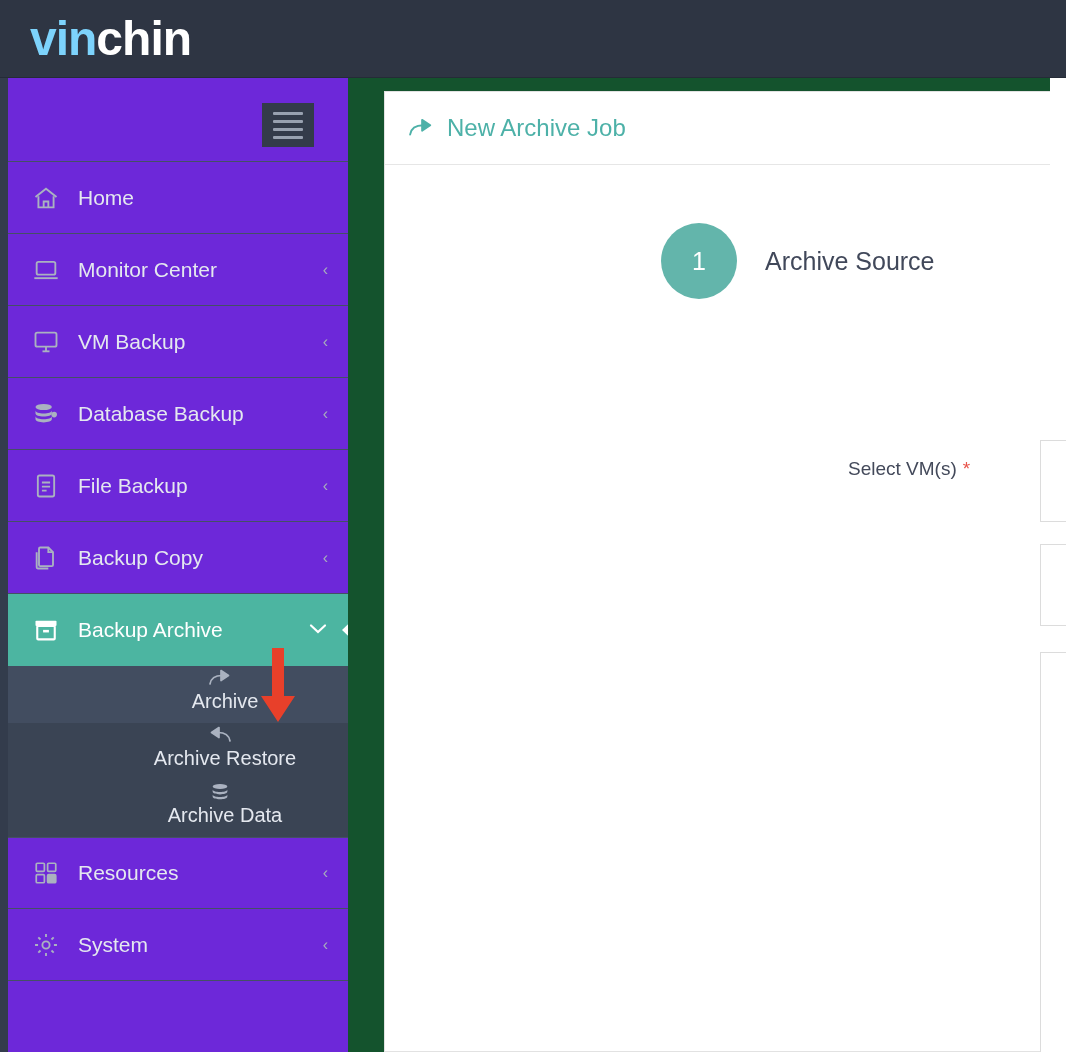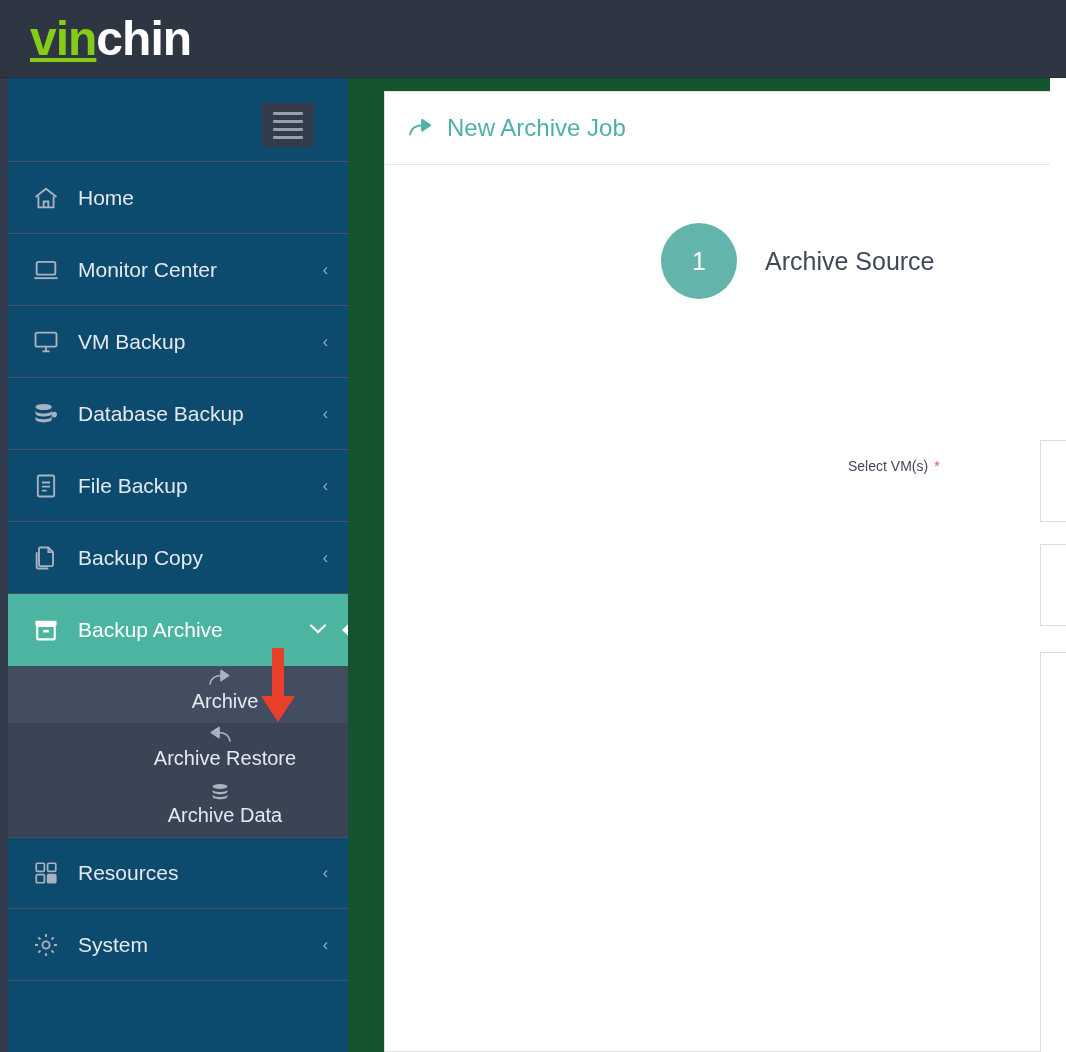--- a/index.html
+++ b/index.html
@@ -27,29 +27,29 @@
   }
   .logo {
     position: absolute;
     left: 30px; top: 9px;
     font-size: 48px;
     font-weight: bold;
     letter-spacing: -1px;
     line-height: 60px;
     white-space: nowrap;
   }
-  .logo .vin { color: #84cc16; text-decoration: underline; }
+  .logo .vin { color: #7dd3fc; }
   .logo .chin { color: #ffffff; }
 
   
   .sidebar {
     position: absolute;
     left: 0; top: 78px;
     width: 364px; height: 974px;
-    background: #0c4a6e;
+    background: #6d28d9;
     border-left: 8px solid #333c4c;
     overflow: hidden;
   }
   .sidebar-top {
     position: relative;
     height: 84px;
     border-bottom: 1px solid #455064;
   }
   .hamburger {
     position: absolute;
@@ -201,21 +201,21 @@
   .step-label {
     margin-left: 28px;
     font-size: 25px;
     color: #41485a;
     white-space: nowrap;
   }
 
   .field-label {
     position: absolute;
     left: 463px; top: 366px;
-    font-size: 14px;
+    font-size: 19px;
     color: #43495a;
     white-space: nowrap;
     text-align: right;
   }
   .field-label .req { color: #e8534a; margin-left: 6px; }
 
   
   .field-box {
     position: absolute;
     left: 655px;

